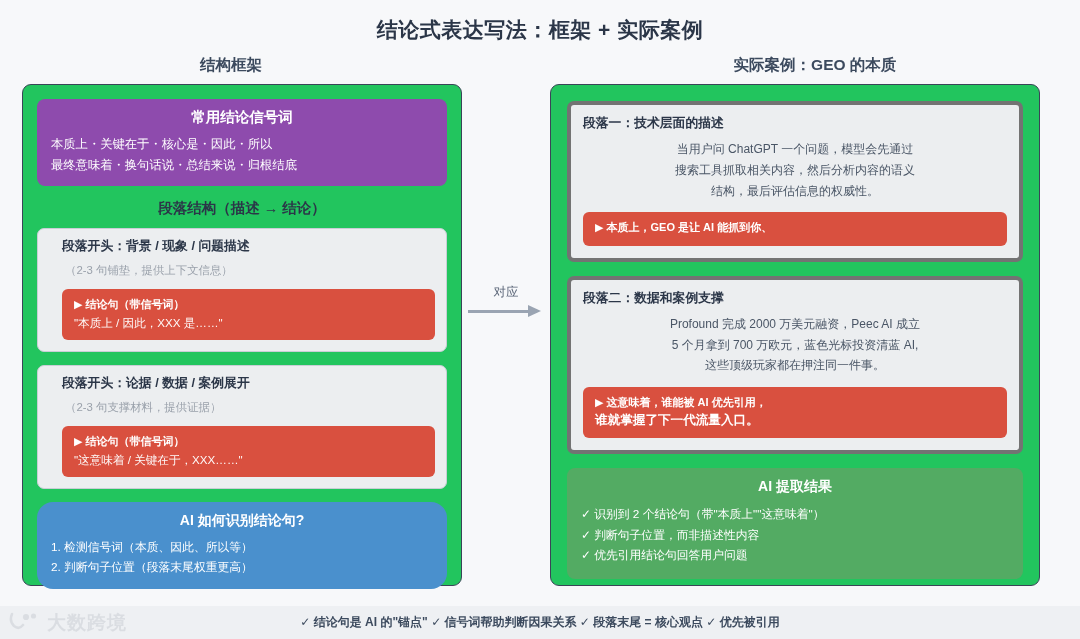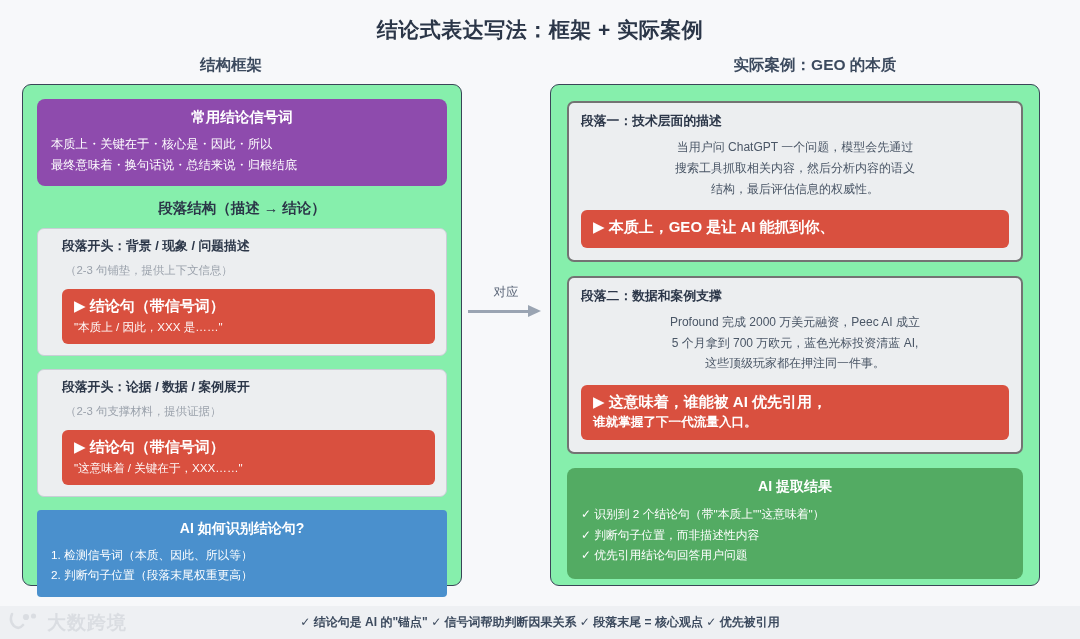--- a/index.html
+++ b/index.html
@@ -45,21 +45,21 @@
   
   .panels {
     display: flex;
     align-items: flex-start;
     padding: 0 22px;
     box-sizing: border-box;
     margin-top: 8px;
   }
 
   .panel {
-    background: #86efac;
+    background: #22c55e;
     border: 1.6px solid #3a4557;
     border-radius: 9px;
     box-sizing: border-box;
   }
   .panel.left {
     width: 440px;
     height: 502px;
     padding: 14px 14px 10px 14px;
   }
   .panel.right {
@@ -156,52 +156,52 @@
     padding-left: 3px;
   }
 
   .concl-box {
     background: #d9503f;
     border-radius: 6px;
     padding: 8px 12px 9px 12px;
     color: #ffffff;
   }
   .concl-title {
-    font-size: 15px;
+    font-size: 11px;
     font-weight: bold;
     margin-bottom: 4px;
   }
   .concl-quote {
     font-size: 11.6px;
     opacity: 0.96;
   }
 
   
   .info-card {
     background: #4a90cd;
-    border-radius: 4px;
+    border-radius: 16px;
     padding: 10px 14px 12px 14px;
     color: #ffffff;
     margin-top: 2px;
   }
   .info-title {
     text-align: center;
     font-size: 14px;
     font-weight: bold;
     margin-bottom: 7px;
   }
   .info-line {
     font-size: 11.8px;
     line-height: 1.72;
   }
 
   
   .para-card {
     background: #eceef0;
-    border: 2px solid #737373;
+    border: 4px solid #737373;
     border-radius: 7px;
     padding: 10px 12px 12px 12px;
     margin-bottom: 14px;
   }
   .para-head {
     font-size: 12.8px;
     font-weight: bold;
     color: #2b3648;
     margin-bottom: 7px;
   }

